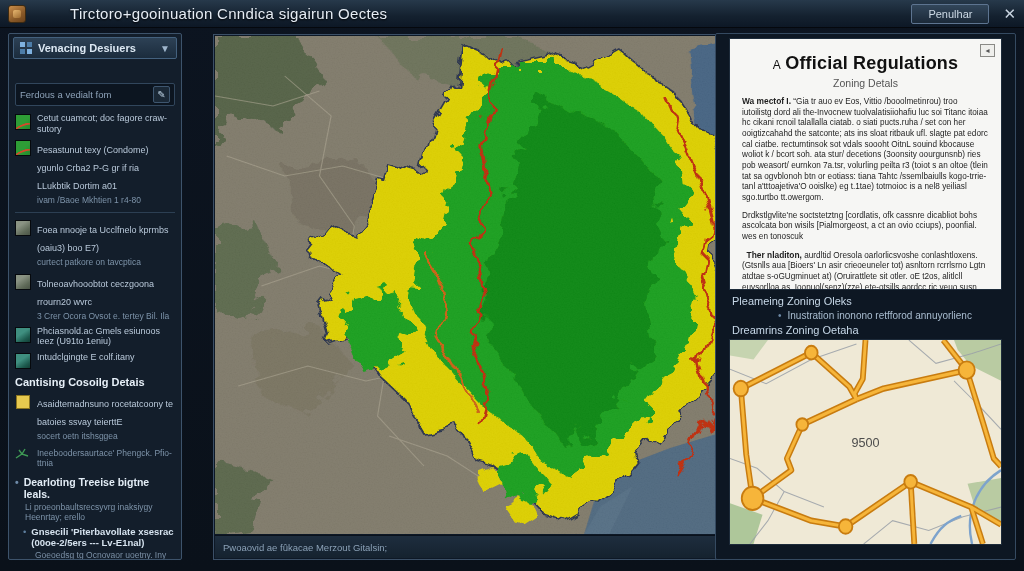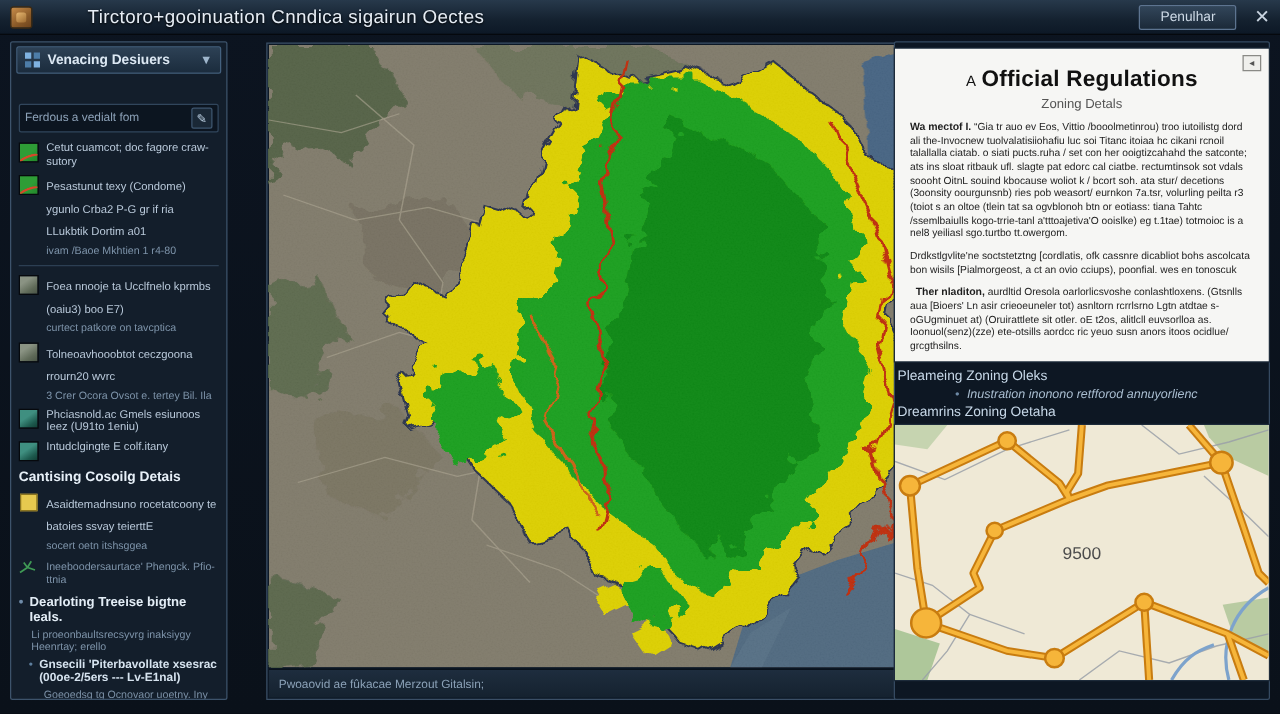--- a/index.html
+++ b/index.html
@@ -77,37 +77,37 @@
   .map-panel { position:absolute; left:213px; top:34px; width:581px; bottom:11px;
     background:#0d1826; border:1px solid #3b4f66; }
   .map-view { position:absolute; left:1px; right:1px; top:1px; bottom:25px; overflow:hidden; }
   .map-view svg { display:block; width:100%; height:100%; }
   .map-status { position:absolute; left:1px; right:1px; bottom:1px; height:23px;
     background:linear-gradient(#1e2d3e,#15222f); border-top:1px solid #0a121c;
     display:flex; align-items:center; padding:0 8px; color:#8ba1b7; font-size:9.5px; }
 
   
   .right-panel { position:absolute; left:715px; width:301px; top:33px; bottom:11px;
-    background:#0d1723; border:1px solid #354a61; border-radius:2px; padding:5px 0; }
+    background:#0d1723; border:1px solid #354a61; border-radius:2px; padding:5px 14px; }
   .doc { position:relative; background:#f6f6f4; height:250px; padding:8px 12px 6px;
     box-shadow:0 0 0 1px #1d2b3a; overflow:hidden; }
   .doc-toggle { position:absolute; top:5px; right:6px; width:15px; height:13px;
     border:1px solid #8a8a86; background:#efefec; color:#555; font-size:8px;
     display:flex; align-items:center; justify-content:center; }
   .doc-toggle::before { content:"◂"; }
   .doc-title-row { text-align:center; color:#111; margin-top:6px; }
   .doc-title-prefix { font-size:12px; font-weight:normal; }
   .doc-title { font-size:18px; font-weight:bold; letter-spacing:.2px; }
   .doc-subtitle { text-align:center; color:#555; font-size:10.5px; margin:3px 0 7px; }
   .doc-p { color:#1d1d1d; font-size:8.2px; line-height:1.3; margin-bottom:7px; text-align:left; }
   .doc-p b { font-size:8.4px; }
 
   .planning { padding:6px 2px 4px; }
   .plan-title { color:#c7d8e8; font-size:11px; }
-  .plan-bullet { display:flex; gap:6px; color:#a9bdd0; font-size:10px; padding:3px 0 3px 46px;font-style:italic; }
+  .plan-bullet { display:flex; gap:6px; color:#a9bdd0; font-size:10px; padding:3px 0 3px 46px; }
   .plan-bullet::before { content:"•"; color:#6d89a5; }
   .mini-map { height:204px; background:#efe9d6; box-shadow:0 0 0 1px #1d2b3a; overflow:hidden; }
   .mini-map svg { display:block; width:100%; height:100%; }
 </style>
 </head>
 <body>
 
 <div class="window">
 
   <div class="titlebar">

